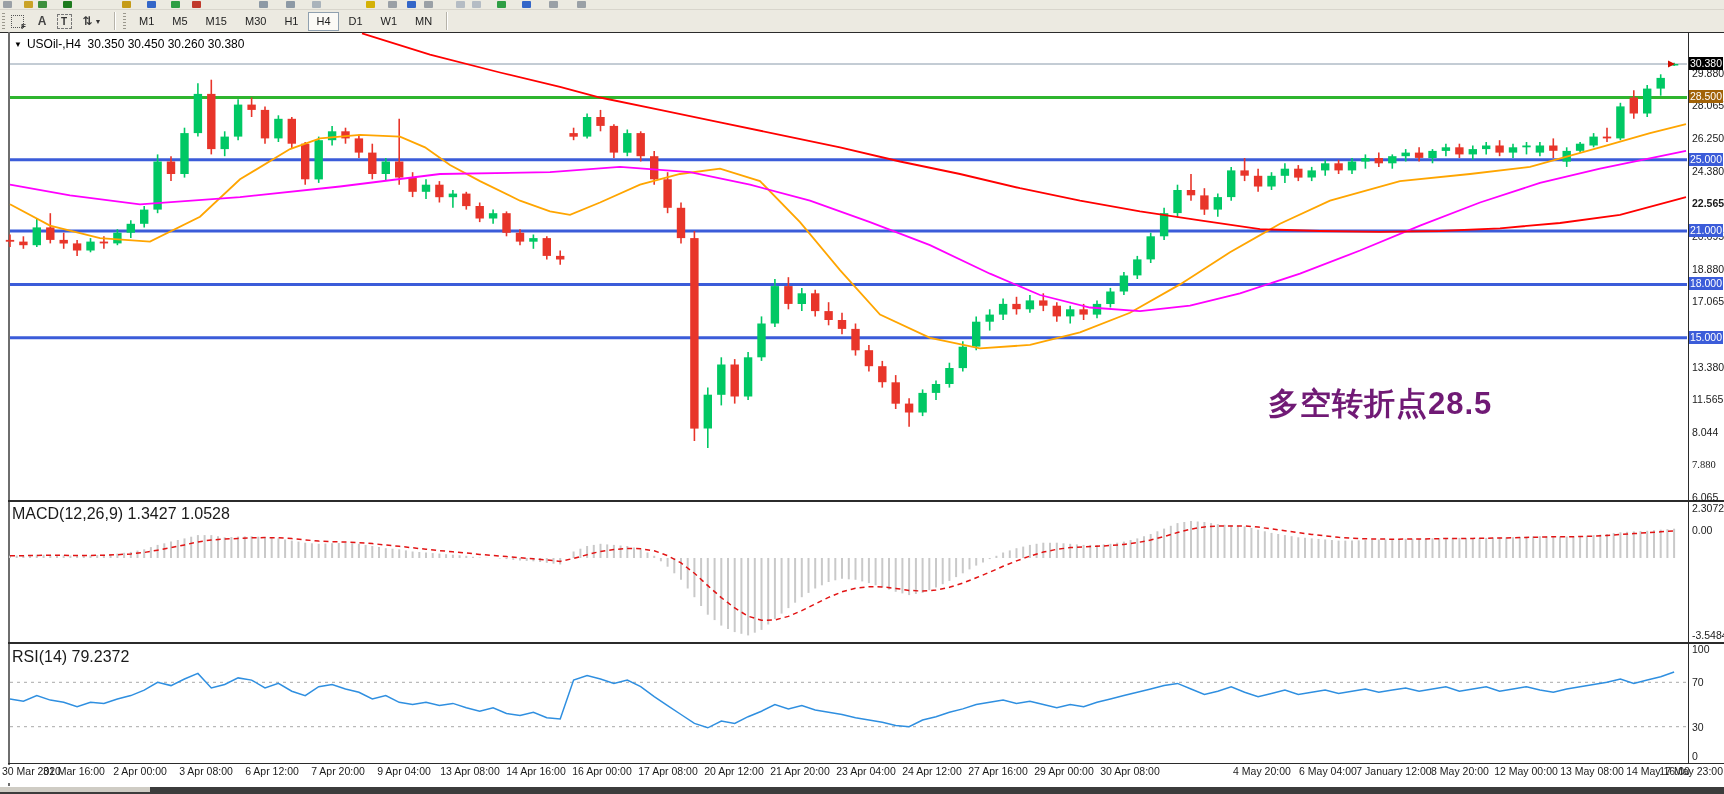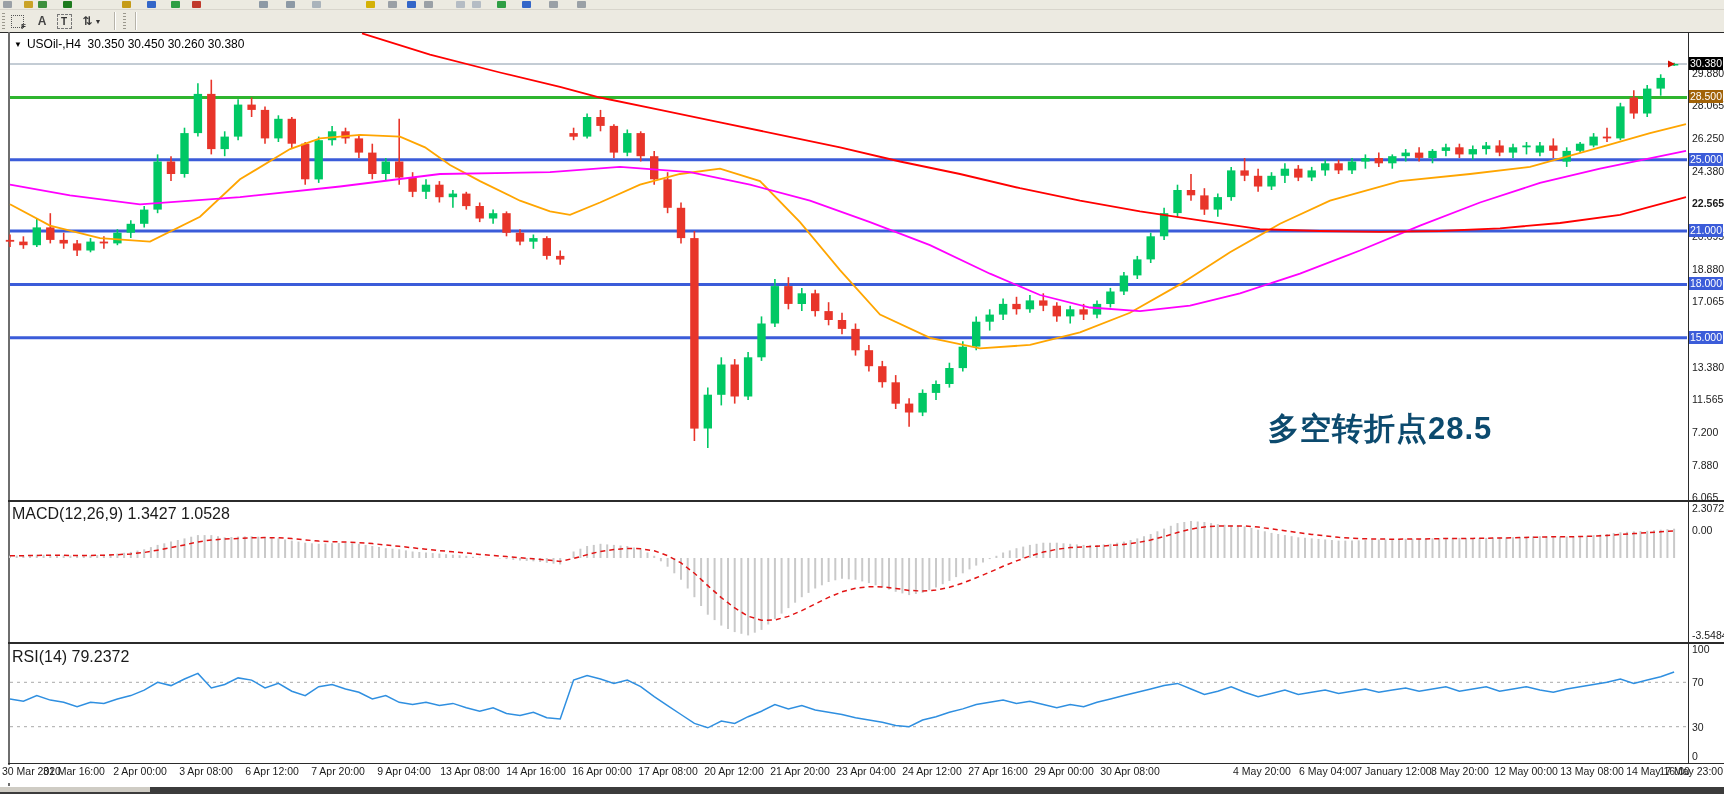--- a/index.html
+++ b/index.html
@@ -84,20 +84,31 @@
     </div>
     <div class="tbtn">
       <span class="dash-sq">T</span>
     </div>
     <div class="tbtn" style="width:34px;">
       <span style="color:#3a3a3a;">⇅</span>
       <span class="caret">▼</span>
     </div>
     <div class="sep"></div>
     <div class="grip"></div>
+    <div id="tfbar" style="display:flex;align-items:center;">
+        <div class="tf">M1</div>
+        <div class="tf">M5</div>
+        <div class="tf">M15</div>
+        <div class="tf">M30</div>
+        <div class="tf">H1</div>
+        <div class="tf active">H4</div>
+        <div class="tf">D1</div>
+        <div class="tf">W1</div>
+        <div class="tf">MN</div>
+      </div>
     <div class="sep"></div>
   </div>
 
   <div class="chartwin">
     <div class="bl" style="left:0;top:0;width:1724px;height:1px;"></div>
     <div class="leftedge"></div>
     <div class="bl" style="left:1688px;top:1px;width:1px;height:730px;"></div>
     <div class="bl" style="left:8px;top:468px;width:1716px;height:2px;"></div>
     <div class="bl" style="left:8px;top:610px;width:1716px;height:2px;"></div>
     <div class="bl" style="left:8px;top:731px;width:1716px;height:1px;"></div>
@@ -620,38 +631,38 @@
       <polyline points="10.0,555.8 23.4,555.7 36.8,555.4 50.3,555.3 63.7,555.3 77.1,555.5 90.5,555.4 103.9,555.2 117.4,554.7 130.8,553.9 144.2,552.5 157.6,550.2 171.0,547.7 184.5,544.9 197.9,541.9 211.3,539.9 224.7,539.1 238.1,538.4 251.6,537.7 265.0,537.6 278.4,537.8 291.8,538.6 305.2,539.9 318.7,541.1 332.1,541.7 345.5,542.0 358.9,542.6 372.3,543.6 385.8,545.0 399.2,546.3 412.6,547.8 426.0,549.2 439.4,550.6 452.9,551.8 466.3,553.0 479.7,554.4 493.1,555.5 506.5,556.6 520.0,557.8 533.4,558.8 546.8,560.0 560.2,561.4 573.6,558.4 587.1,554.7 600.5,551.4 613.9,549.5 627.3,548.4 640.7,548.7 654.2,550.8 667.6,555.6 681.0,562.9 694.4,573.2 707.8,585.6 721.3,597.6 734.7,608.0 748.1,616.2 761.5,620.3 774.9,619.9 788.4,616.4 801.8,610.6 815.2,604.0 828.6,597.4 842.0,591.8 855.5,588.2 868.9,586.7 882.3,586.9 895.7,588.4 909.1,590.4 922.6,591.1 936.0,590.0 949.4,587.3 962.8,583.1 976.2,577.8 989.7,572.2 1003.1,566.3 1016.5,560.9 1029.9,556.1 1043.3,552.1 1056.8,549.3 1070.2,547.6 1083.6,546.8 1097.0,546.3 1110.4,545.5 1123.9,544.4 1137.3,542.6 1150.7,540.0 1164.1,536.6 1177.5,532.5 1191.0,529.1 1204.4,526.9 1217.8,526.1 1231.2,525.9 1244.6,526.0 1258.1,527.1 1271.5,528.9 1284.9,530.7 1298.3,532.7 1311.7,534.4 1325.2,535.9 1338.6,537.3 1352.0,538.3 1365.4,538.8 1378.8,539.0 1392.3,539.2 1405.7,539.1 1419.1,539.0 1432.5,538.8 1445.9,538.5 1459.4,538.4 1472.8,538.4 1486.2,538.2 1499.6,538.0 1513.0,537.8 1526.5,537.4 1539.9,537.1 1553.3,536.8 1566.7,536.7 1580.1,536.6 1593.6,536.1 1607.0,535.5 1620.4,534.5 1633.8,533.6 1647.2,532.7 1660.7,531.8 1674.1,530.9" fill="none" stroke="#E21414" stroke-width="1.5" stroke-dasharray="5 4"></polyline>
       <line x1="10" x2="1687" y1="682.3" y2="682.3" stroke="#A9A9A9" stroke-width="1" stroke-dasharray="3 4"></line>
       <line x1="10" x2="1687" y1="726.7" y2="726.7" stroke="#A9A9A9" stroke-width="1" stroke-dasharray="3 4"></line>
       <polyline points="10.0,699.0 23.4,701.2 36.8,695.6 50.3,700.1 63.7,702.3 77.1,706.7 90.5,702.3 103.9,703.4 117.4,699.0 130.8,695.6 144.2,690.1 157.6,682.3 171.0,685.6 184.5,679.0 197.9,673.4 211.3,687.9 224.7,684.5 238.1,677.9 251.6,680.1 265.0,687.9 278.4,683.4 291.8,691.2 305.2,695.6 318.7,686.7 332.1,684.5 345.5,689.0 358.9,692.3 372.3,699.0 385.8,695.6 399.2,702.3 412.6,704.5 426.0,702.3 439.4,705.6 452.9,703.4 466.3,707.8 479.7,711.2 493.1,707.8 506.5,713.4 520.0,715.6 533.4,712.3 546.8,717.8 560.2,718.9 573.6,680.1 587.1,675.6 600.5,679.0 613.9,683.4 627.3,680.1 640.7,686.7 654.2,696.7 667.6,705.6 681.0,714.5 694.4,723.4 707.8,727.8 721.3,721.1 734.7,723.4 748.1,716.7 761.5,711.2 774.9,704.5 788.4,708.9 801.8,705.6 815.2,710.0 828.6,712.3 842.0,714.5 855.5,717.8 868.9,720.0 882.3,722.3 895.7,725.6 909.1,726.7 922.6,720.0 936.0,716.7 949.4,712.3 962.8,708.9 976.2,704.5 989.7,702.3 1003.1,700.1 1016.5,703.4 1029.9,701.2 1043.3,704.5 1056.8,707.8 1070.2,704.5 1083.6,706.7 1097.0,702.3 1110.4,699.0 1123.9,695.6 1137.3,692.3 1150.7,689.0 1164.1,685.6 1177.5,683.4 1191.0,689.0 1204.4,694.5 1217.8,691.2 1231.2,686.7 1244.6,692.3 1258.1,696.7 1271.5,693.4 1284.9,690.1 1298.3,694.5 1311.7,692.3 1325.2,690.1 1338.6,693.4 1352.0,691.2 1365.4,689.0 1378.8,692.3 1392.3,690.1 1405.7,687.9 1419.1,691.2 1432.5,689.0 1445.9,686.7 1459.4,691.2 1472.8,689.0 1486.2,686.7 1499.6,691.2 1513.0,689.0 1526.5,686.7 1539.9,690.1 1553.3,692.3 1566.7,689.0 1580.1,686.7 1593.6,684.5 1607.0,682.3 1620.4,679.0 1633.8,683.4 1647.2,680.1 1660.7,676.8 1674.1,672.0" fill="none" stroke="#2F8FE0" stroke-width="1.5"></polyline>
     </svg>
 
   <div class="label" style="left:14px;top:37px;">
     <span class="tri">▼</span><span>USOil-,H4</span>&nbsp;&nbsp;<span>30.350 30.450 30.260 30.380</span>
   </div>
 
-  <div class="annot" id="annot" style="left: 1268px; top: 383px; color: #0c4a6e; margin-top: 25px;">多空转折点28.5</div>
+  <div class="annot" id="annot" style="left: 1268px; top: 383px; color: #701a75;">多空转折点28.5</div>
 
   <div class="ilabel" style="left:12px;top:505px;">MACD(12,26,9) 1.3427 1.0528</div>
   <div class="ilabel" style="left:12px;top:648px;">RSI(14) 79.2372</div>
 
   <div id="axisCol">
       <div class="tick" style="top: 67px;">29.880</div>
       <div class="tick" style="top: 99px;">28.065</div>
       <div class="tick" style="top: 132px;">26.250</div>
       <div class="tick" style="top: 165px;">24.380</div>
       <div class="tick" style="top: 197px; font-weight: bold;">22.565</div>
       <div class="tick" style="top: 230px;">20.695</div>
       <div class="tick" style="top: 263px;">18.880</div>
       <div class="tick" style="top: 295px;">17.065</div>
       <div class="tick" style="top: 361px;">13.380</div>
       <div class="tick" style="top: 393px;">11.565</div>
-      <div class="tick" style="top: 426px;">7.200</div>
-      <div class="tick" style="top: 459px;">7.880</div>
+      <div class="tick" style="top: 426px;">8.044</div>
+      <div class="tick" style="top: 459px; font-family: Liberation Serif, serif;">7.880</div>
       <div class="tick" style="top: 491px;">6.065</div>
       <div class="lvlbox" style="top: 57px; background: rgb(0, 0, 0);">30.380</div>
       <div class="lvlbox" style="top: 90px; background: #a16207;">28.500</div>
       <div class="lvlbox" style="top: 153px; background: rgb(59, 92, 217);">25.000</div>
       <div class="lvlbox" style="top: 224px; background: rgb(59, 92, 217);">21.000</div>
       <div class="lvlbox" style="top: 277px; background: rgb(59, 92, 217);">18.000</div>
       <div class="lvlbox" style="top: 331px; background: rgb(59, 92, 217);">15.000</div>
       <div class="mlab" style="top: 502px;">2.3072</div>
       <div class="mlab" style="top: 524px;">0.00</div>
       <div class="mlab" style="top: 629px;">-3.5484</div>

